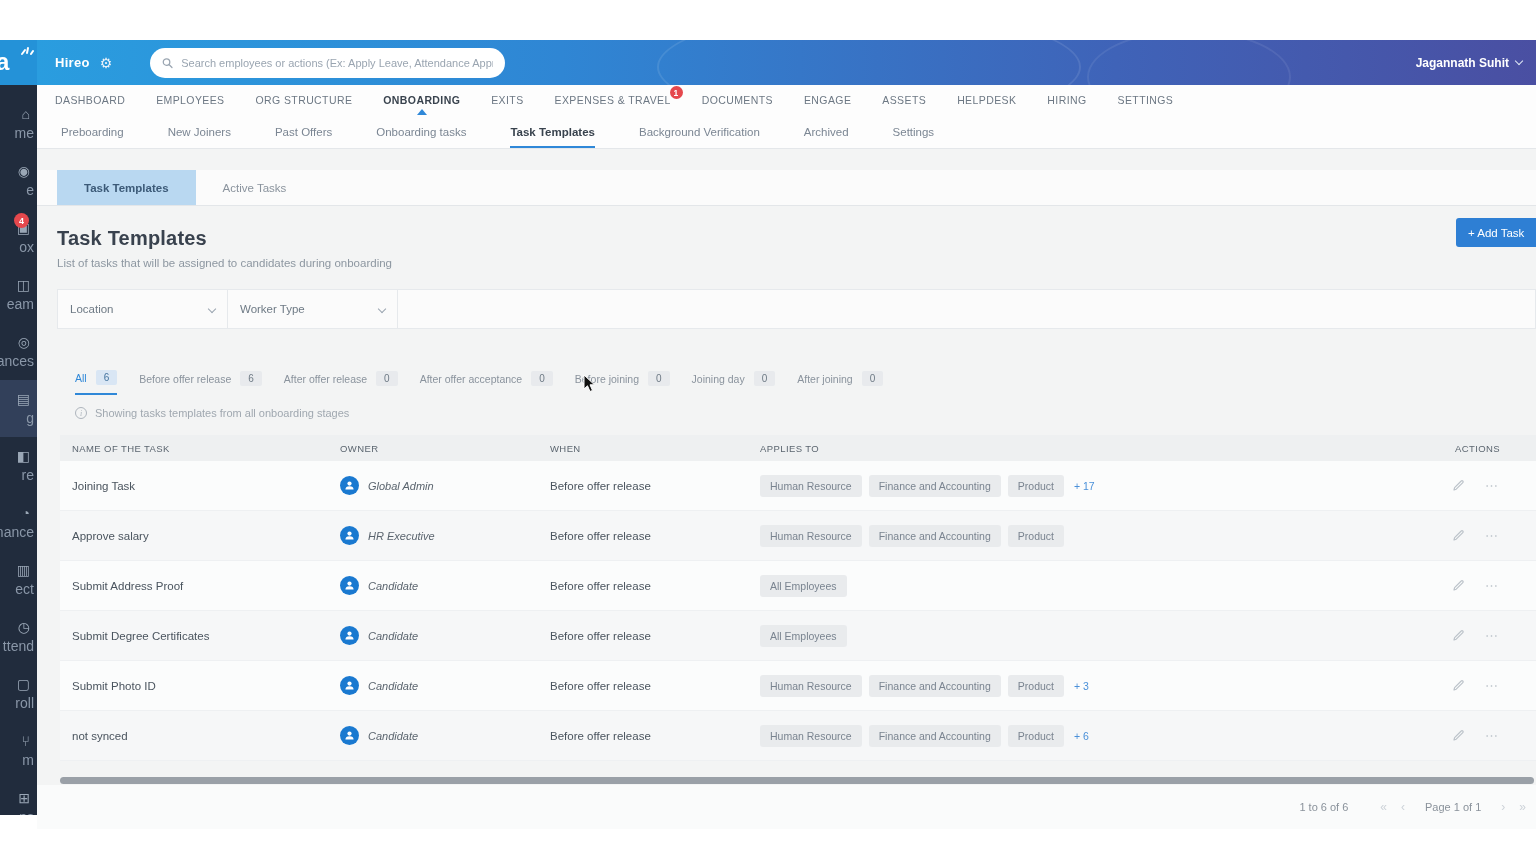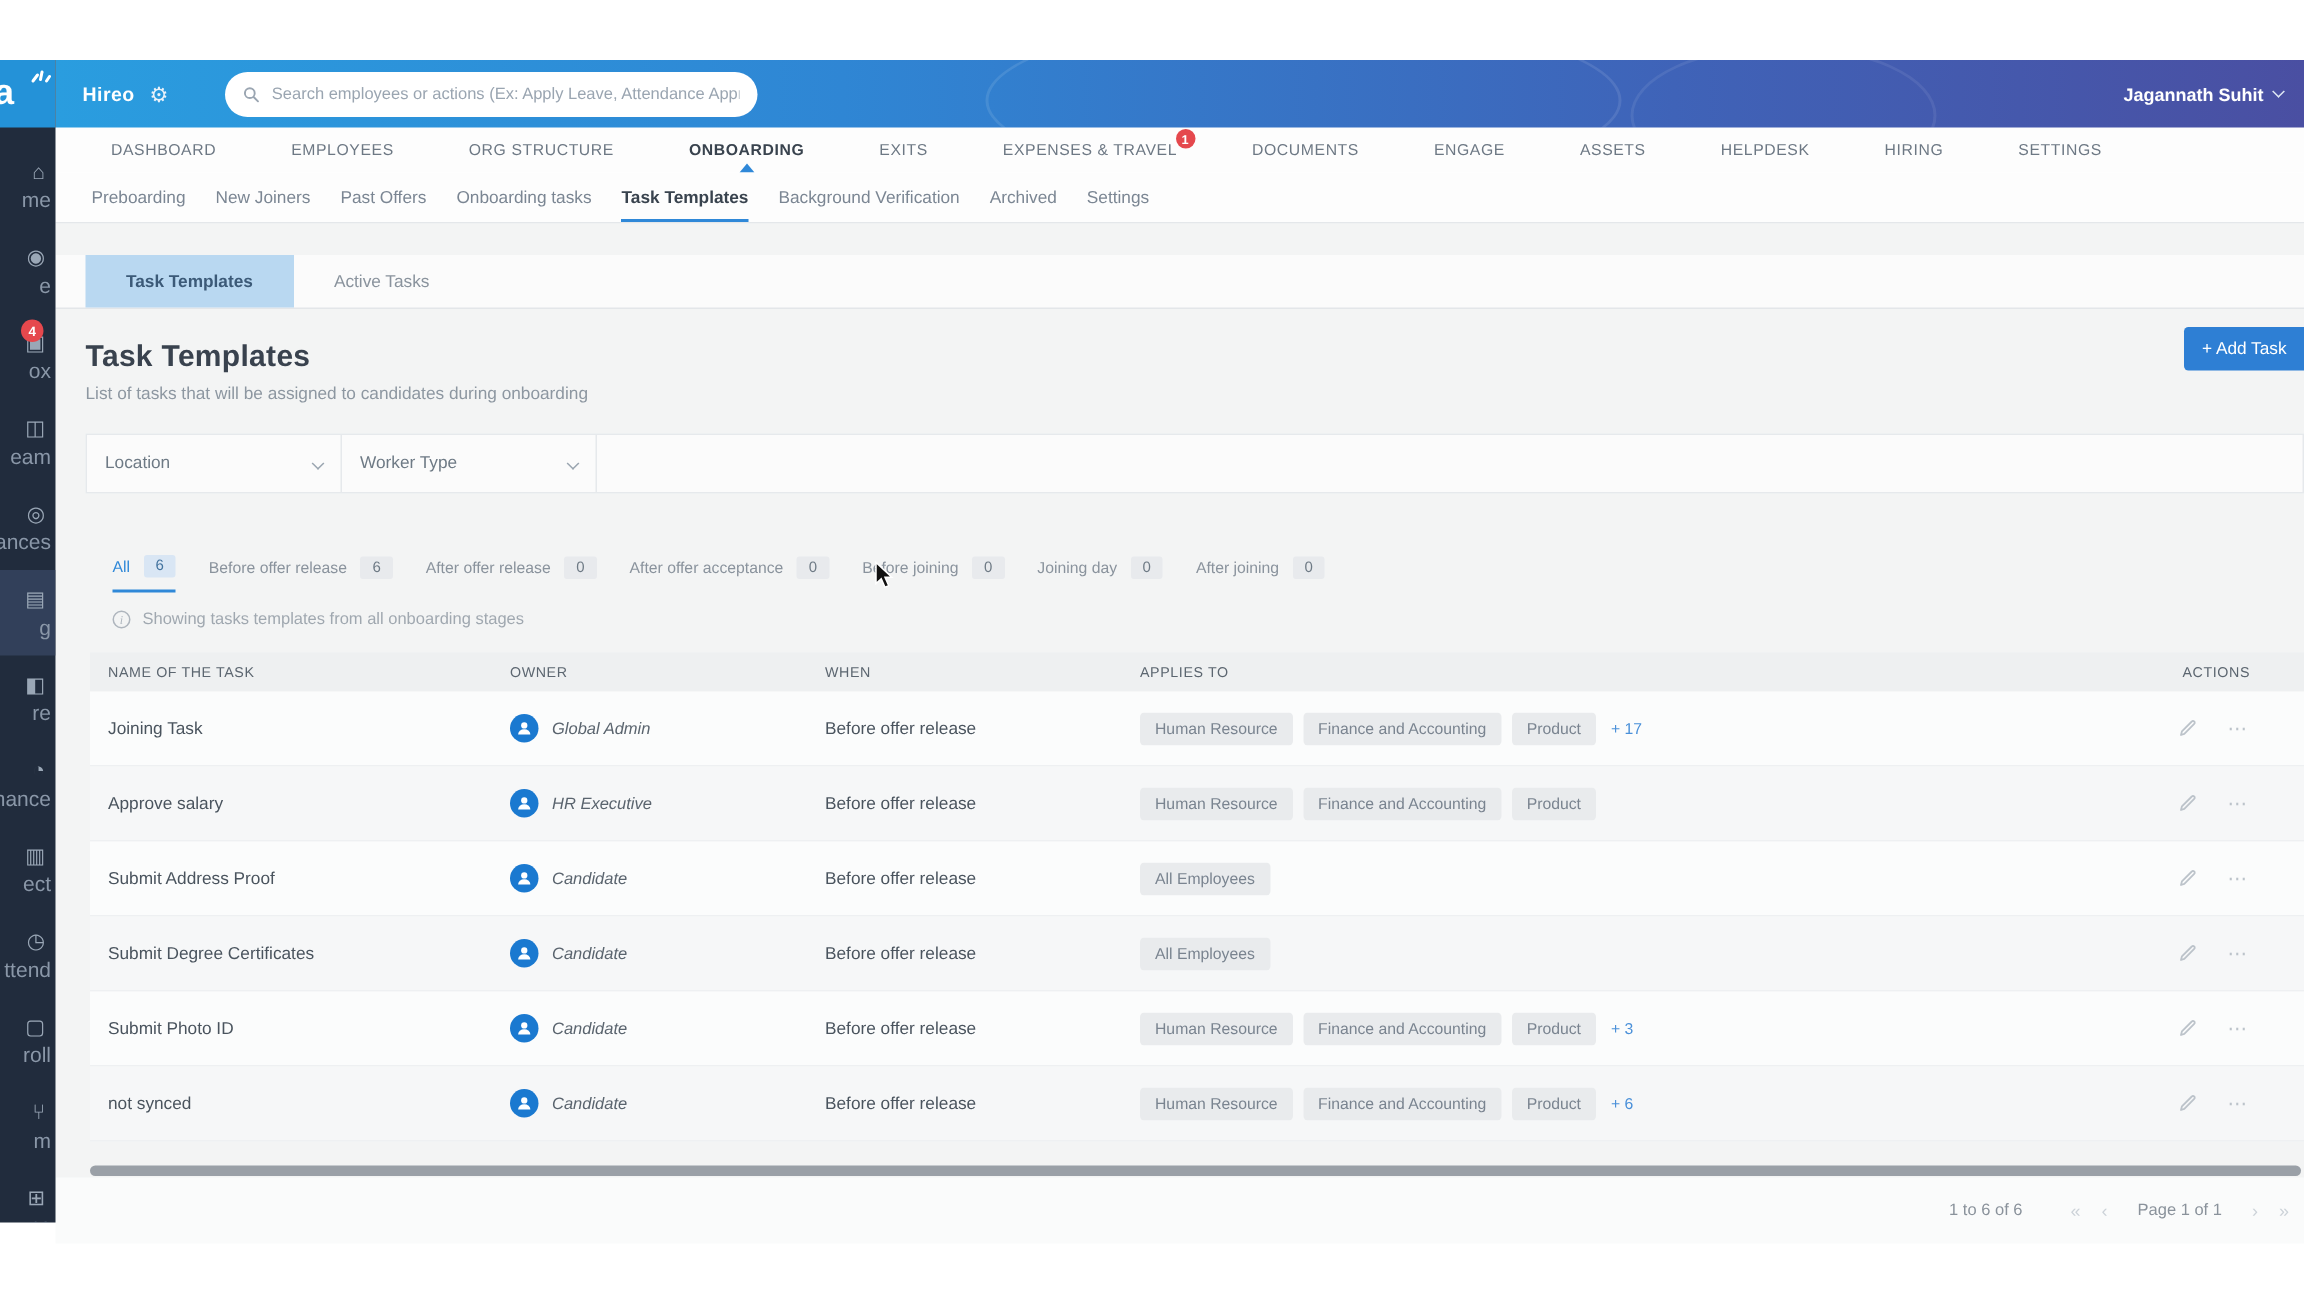--- a/index.html
+++ b/index.html
@@ -39,31 +39,31 @@
   .searchpill .ph { color:#9aa5b1; font-size:11px; white-space:nowrap; overflow:hidden;}
   .userbox { margin-left:auto; margin-right:14px; display:flex; align-items:center; gap:7px;
     color:#fff; font-size:12px; font-weight:bold; }
   .chev { width:6px; height:6px; border-right:1.5px solid currentColor;
     border-bottom:1.5px solid currentColor; transform:rotate(45deg); display:inline-block; }
   .userbox .chev { color:#dfe8f4; margin-top:-3px;}
 
   
   .mainnav { position:absolute; left:37px; right:0; top:85px; height:30px; background:#fdfdfd;
     display:flex; align-items:center; gap:31px; padding-left:18px; z-index:3;}
-  .nav-item { position:relative; font-size:10.5px; letter-spacing:.4px; color:#6d7884; cursor:pointer;margin-left:19px; }
+  .nav-item { position:relative; font-size:10.5px; letter-spacing:.4px; color:#6d7884; cursor:pointer; }
   .nav-item.active { color:#39434e; font-weight:bold; }
   .nav-item.active::after { content:""; position:absolute; left:50%; bottom:-9px; margin-left:-5px;
     border-left:5px solid transparent; border-right:5px solid transparent; border-bottom:6px solid #2f88d8;}
   .nav-badge { position:absolute; top:-8px; right:-12px; background:#e5484d; color:#fff;
     width:13px; height:13px; border-radius:50%; font-size:8.5px; display:flex; align-items:center;
     justify-content:center; font-weight:bold; }
 
   
   .subnav { position:absolute; left:37px; right:0; top:115px; height:34px; background:#fdfdfd;
-    border-bottom:1px solid #e4e7ea; display:flex; align-items:center; gap:20px; padding-left:24px; z-index:3;}
+    border-bottom:1px solid #e4e7ea; display:flex; align-items:center; gap:44px; padding-left:24px; z-index:3;}
   .sub-item { font-size:11.5px; color:#7b8693; cursor:pointer; position:relative; height:100%;
     display:flex; align-items:center; }
   .sub-item.active { color:#39434e; font-weight:bold; }
   .sub-item.active::after { content:""; position:absolute; left:0; right:0; bottom:0; height:2px; background:#2f88d8; }
 
   
   .content { position:absolute; left:37px; right:0; top:149px; height:666px; background:#f3f4f4; }
   .tabsbar { margin-top:21px; background:#fbfbfb; border-bottom:1px solid #e3e6e9; height:36px;
     display:flex; align-items:stretch; padding-left:20px; }
   .tab { font-size:11.5px; color:#8a939d; display:flex; align-items:center; padding:0 27px; cursor:pointer;}

